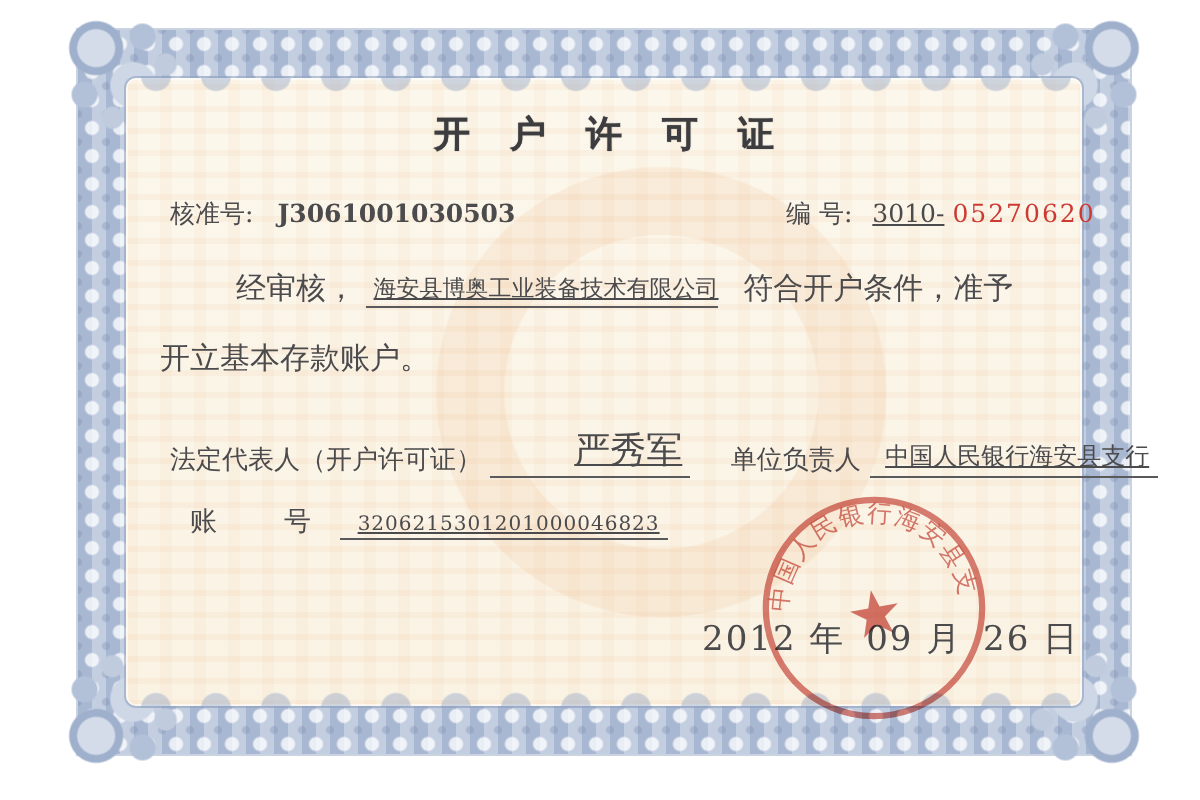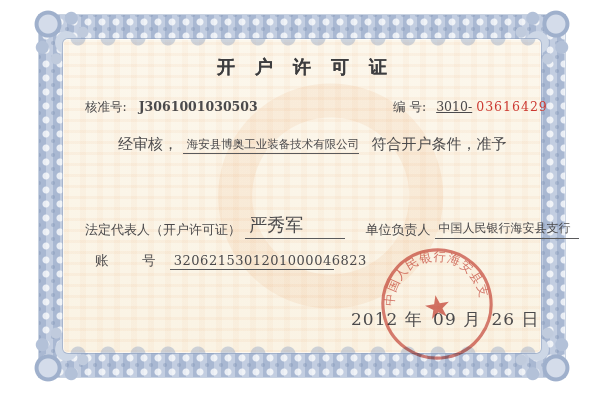--- a/index.html
+++ b/index.html
@@ -57,27 +57,27 @@
     text-shadow:0 0 .5px #555;
   }
   .row{position:absolute;white-space:nowrap;color:#4b4a4c;}
   .approval-row{left:22px;top:60px;font-size:12.5px;}
   .serial-row{left:330px;top:60px;font-size:12.5px;}
   .serial-num{color:#cc3a33;letter-spacing:1px;}
   .lbl{color:#4b4a4c;text-align:right;}
   .body1{left:55px;top:96px;font-size:15px;}
   .body2{left:17px;top:131px;font-size:15px;}
   .uval{
-    display:inline-block;border-bottom:1px solid #5a5a5c;text-align:left;
-    vertical-align:bottom;padding:0 4px 1px 4px;
+    display:inline-block;border-bottom:1px solid #5a5a5c;text-align:right;
+    vertical-align:bottom;padding:0 4px 1px 4px;text-decoration:underline;
   }
   .company{width:168px;font-size:11.5px;}
   .rep{width:92px;font-size:18px;}
   .bank{width:136px;font-size:12px;}
-  .acct{width:156px;font-size:13px;letter-spacing:.5px;}
+  .acct{width:156px;font-size:10px;letter-spacing:.5px;}
   .row3{left:22px;top:174px;font-size:13px;}
   .row3 .gap{display:inline-block;width:12px;}
   .row4{left:32px;top:213px;font-size:13.5px;}
   .acct-label{letter-spacing:10px;}
   .authority{left:302px;top:247px;font-size:12.5px;color:#4b4a4c;}
   .dateline{left:288px;top:269px;font-size:17px;color:#4b4a4c;letter-spacing:1px;}
   
   .seal{
     position:absolute;left:315px;top:206px;width:118px;height:118px;
     transform:rotate(-10deg);opacity:.88;pointer-events:none;
@@ -100,29 +100,30 @@
     <div class="title">开户许可证</div>
 
     <div class="row approval-row">
       <span class="lbl">核准号:</span>
       <span style="margin-left:8px;font-weight:bold;">J3061001030503</span>
     </div>
 
     <div class="row serial-row">
       <span class="lbl">编 号:</span>
       <span style="margin-left:6px;text-decoration:underline;">3010-</span>
-      <span class="serial-num">03616429</span>
+      <span class="serial-num">05270620</span>
     </div>
 
     <div class="row body1">
       <span>经审核，</span>
       <span class="uval company">海安县博奥工业装备技术有限公司</span>
       <span style="margin-left:8px;">符合开户条件，准予</span>
     </div>
 
+    <div class="row body2">开立基本存款账户。</div>
 
     <div class="row row3">
       <span class="lbl">法定代表人（开户许可证）</span>
       <span class="uval rep">严秀军</span>
       <span class="gap"></span>
       <span class="lbl">单位负责人</span>
       <span class="uval bank">中国人民银行海安县支行</span>
     </div>
 
     <div class="row row4">

